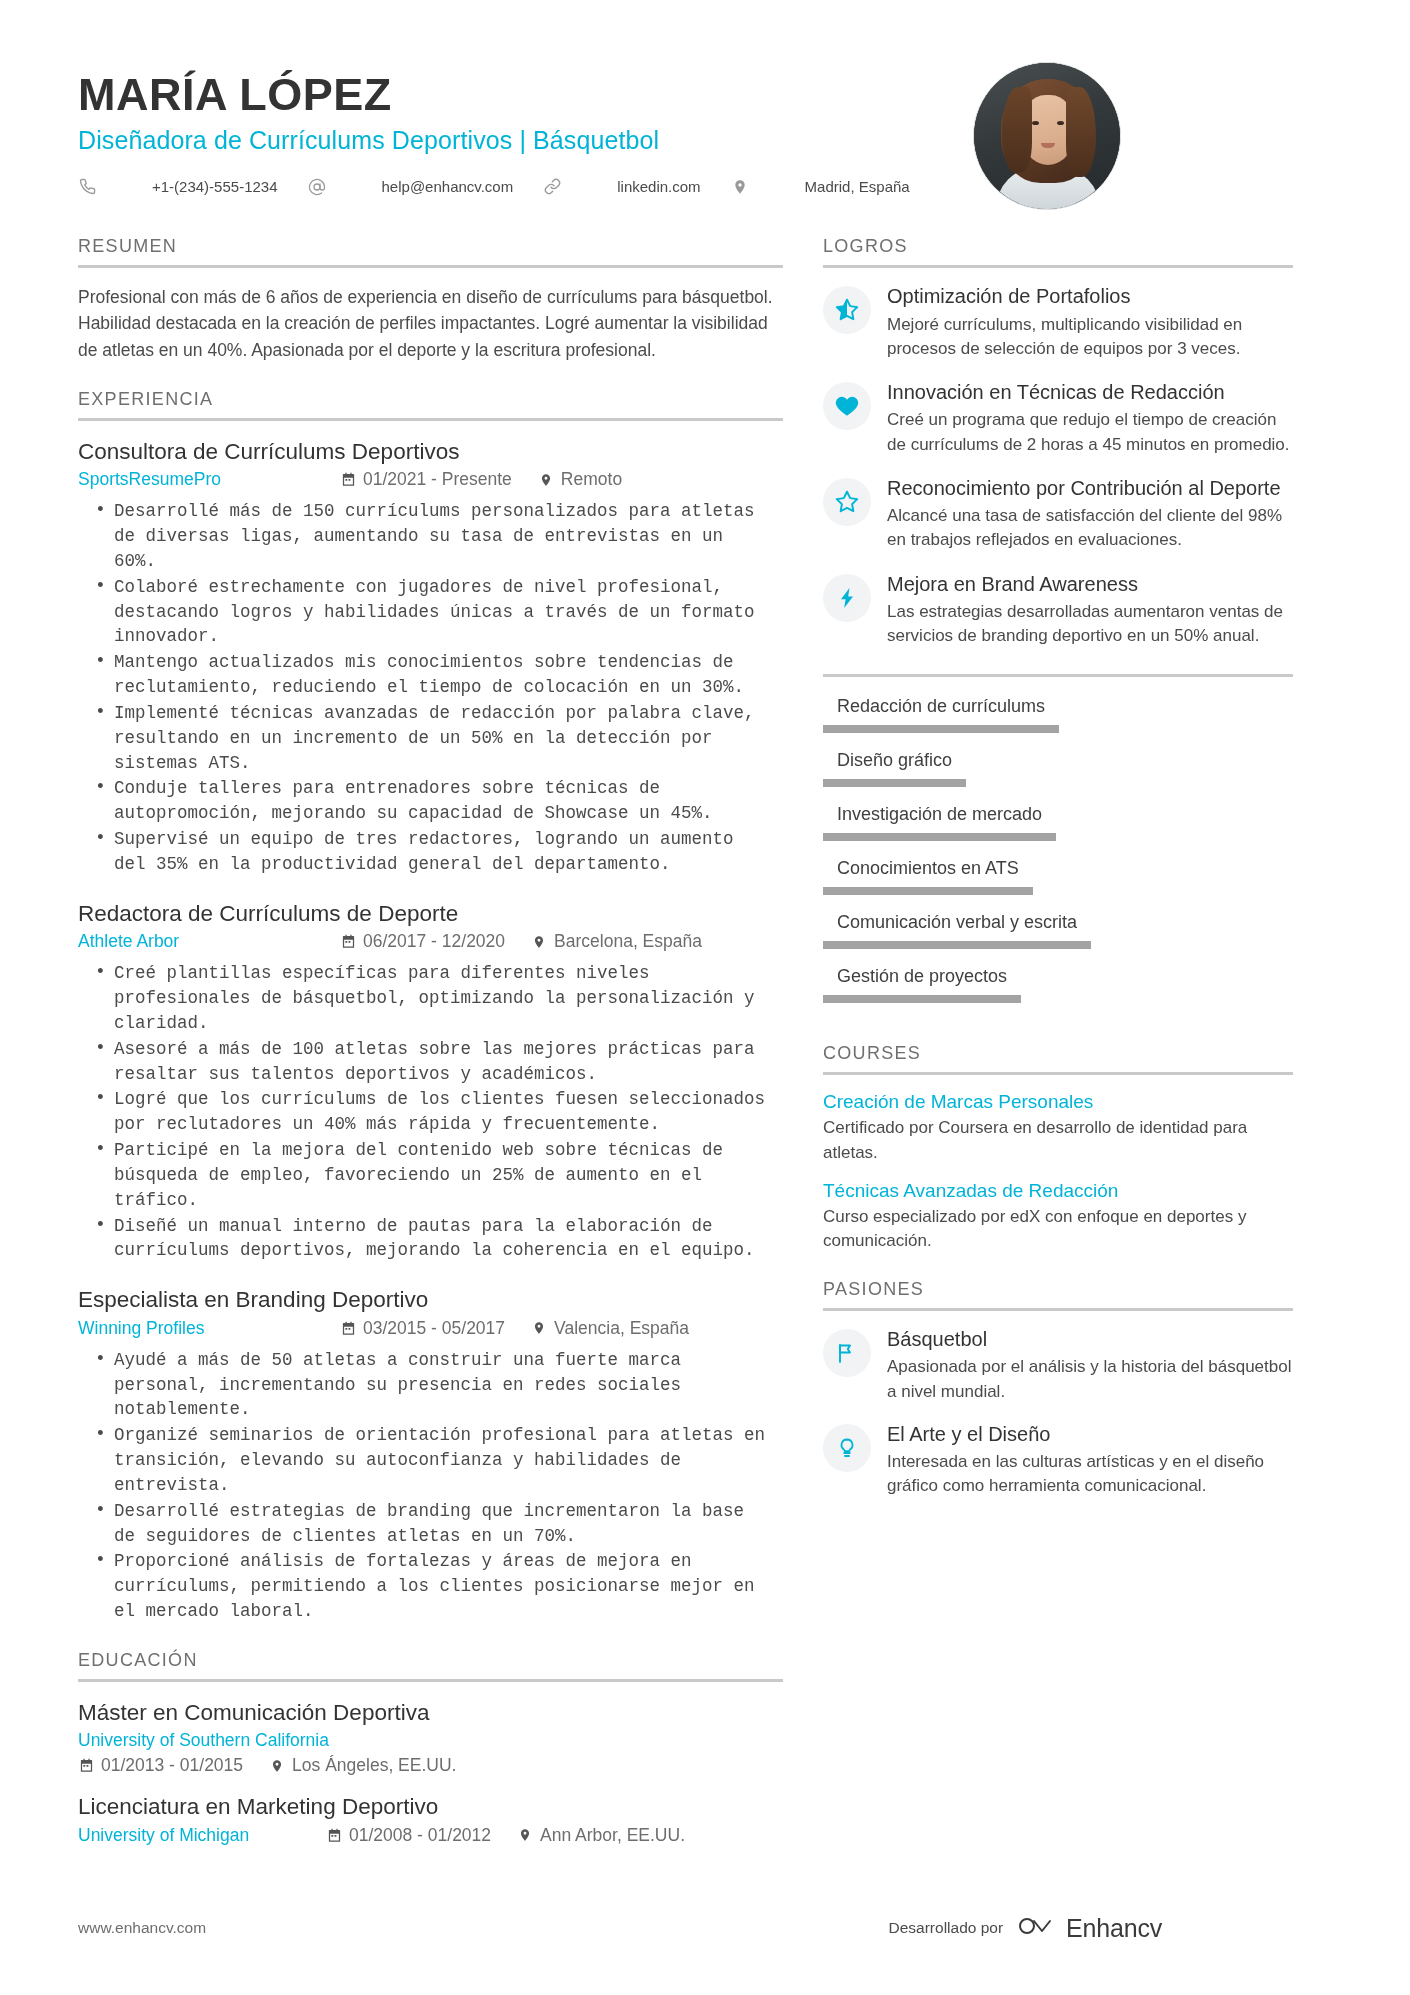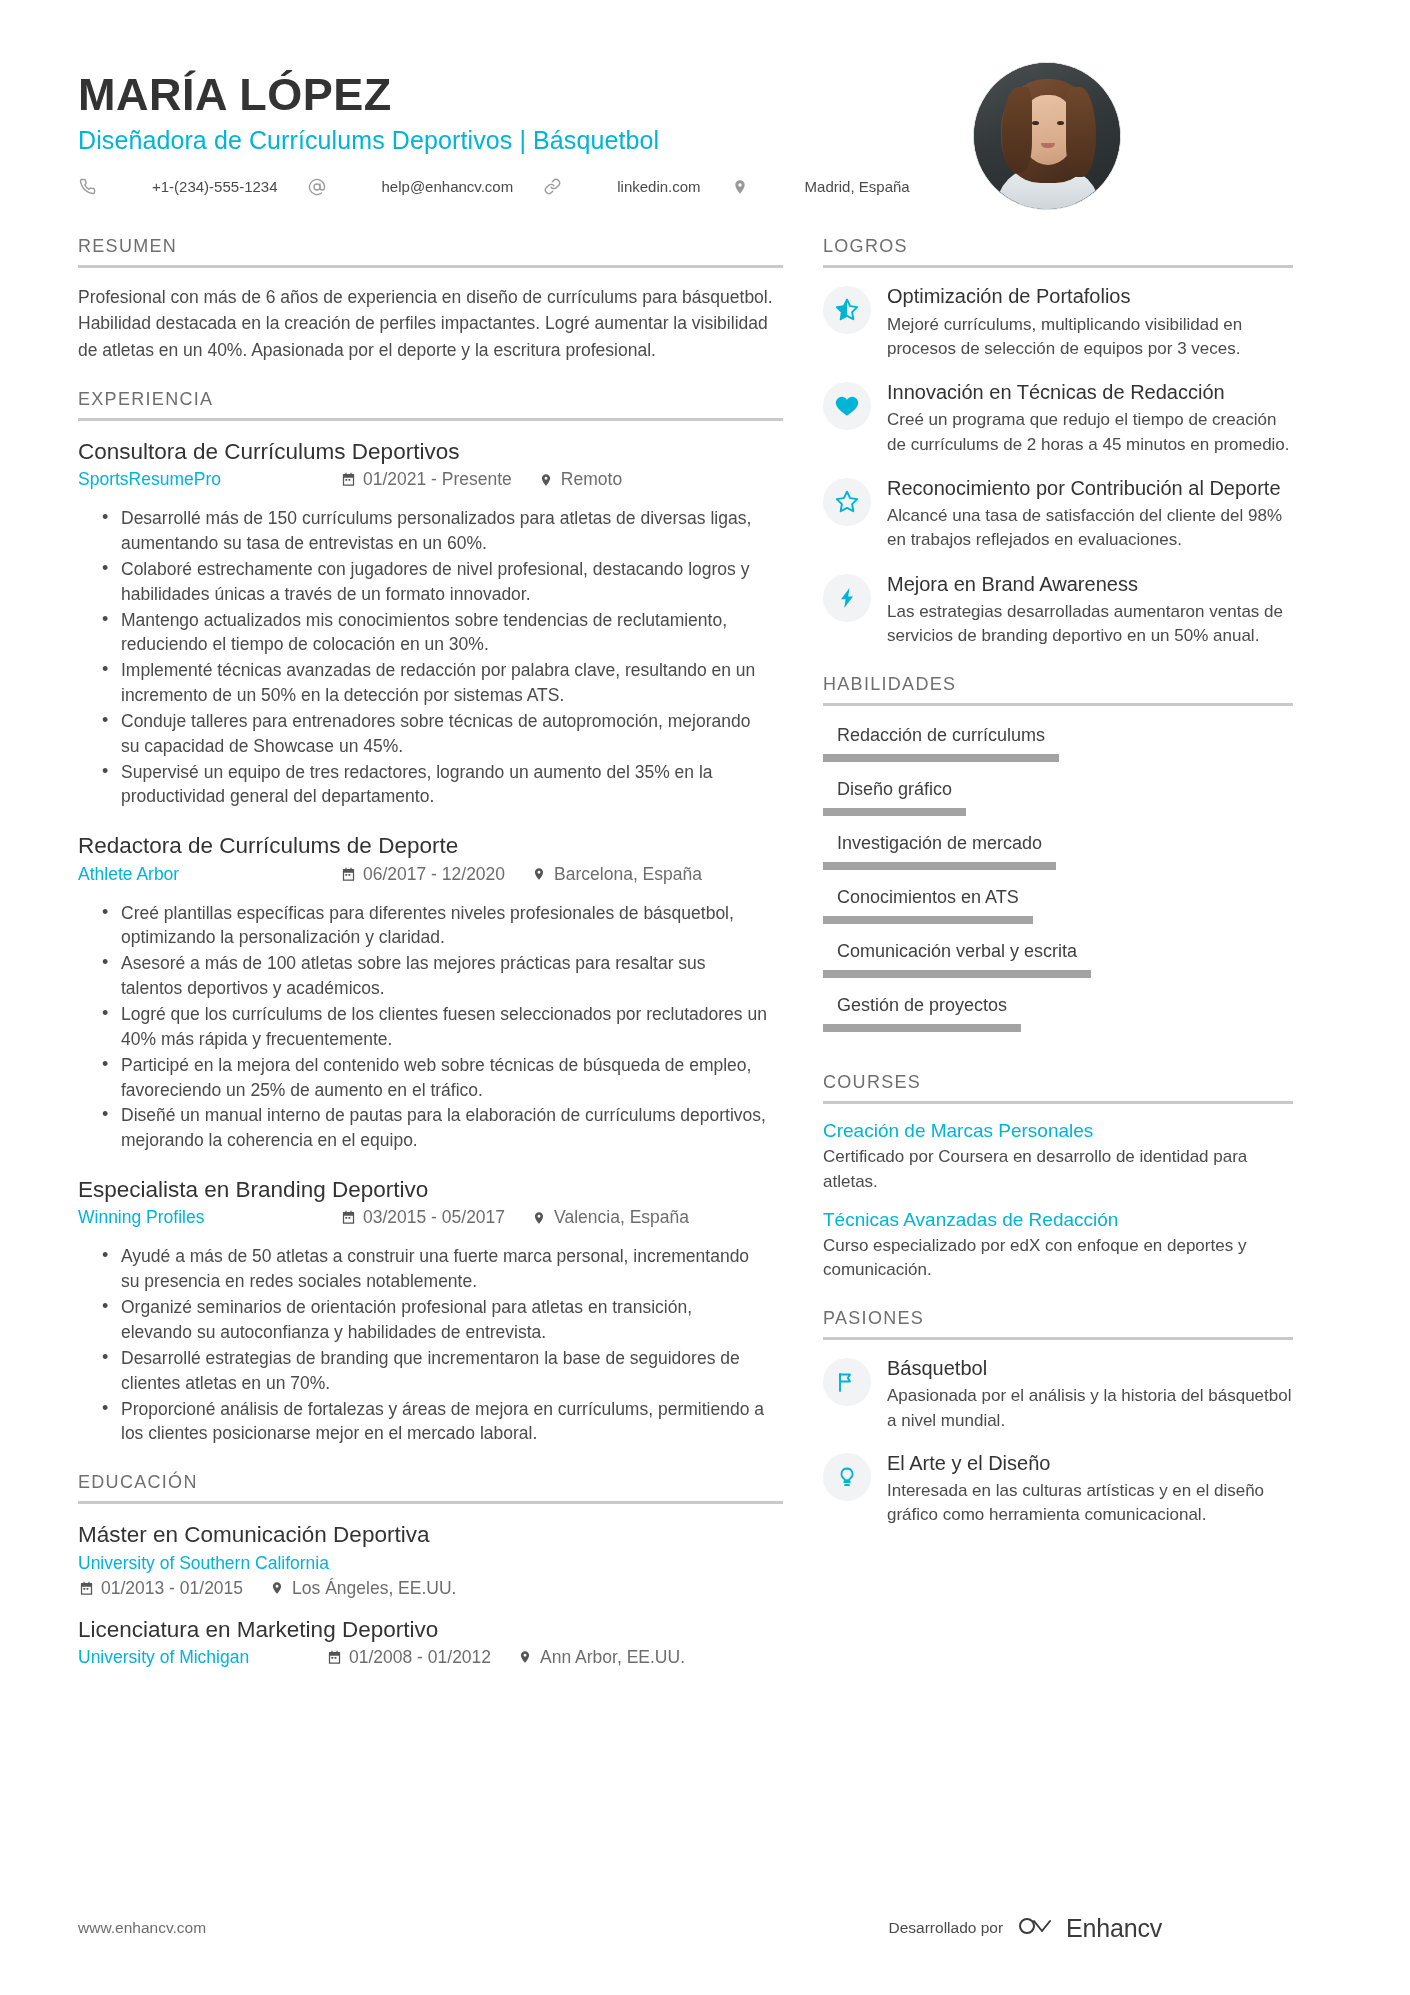--- a/index.html
+++ b/index.html
@@ -196,21 +196,22 @@
     width: 16px; height: 16px;
     margin-right: 7px;
     color: #555;
     flex: 0 0 auto;
   }
   .meta-icon svg { display: block; }
 
   ul.bullets {
     list-style: none;
     padding-left: 4px;
-    margin: 16px;
+    margin: 9px;
+    font-family: Liberation Mono, monospace;
   }
   ul.bullets li {
     position: relative;
     padding-left: 23px;
     font-size: 17.5px;
     line-height: 1.42;
     color: #4b4b4b;
     margin-bottom: 1px;
   }
   ul.bullets li::before {
@@ -610,21 +611,20 @@
               </svg>
           </div>
           <div class="ach-body">
             <div class="ach-title">Mejora en Brand Awareness</div>
             <div class="ach-desc">Las estrategias desarrolladas aumentaron ventas de servicios de branding deportivo en un 50% anual.</div>
           </div>
         </div>
       </div>
 
       <div class="section">
-        <div class="section-title">HABILIDADES</div>
         <div class="section-rule"></div>
         <div class="skill-row">
           <div><span class="skill">Redacción de currículums</span></div>
           <div><span class="skill">Diseño gráfico</span></div>
           <div><span class="skill">Investigación de mercado</span></div>
           <div><span class="skill">Conocimientos en ATS</span></div>
           <div><span class="skill">Comunicación verbal y escrita</span></div>
           <div><span class="skill">Gestión de proyectos</span></div>
         </div>
       </div>

